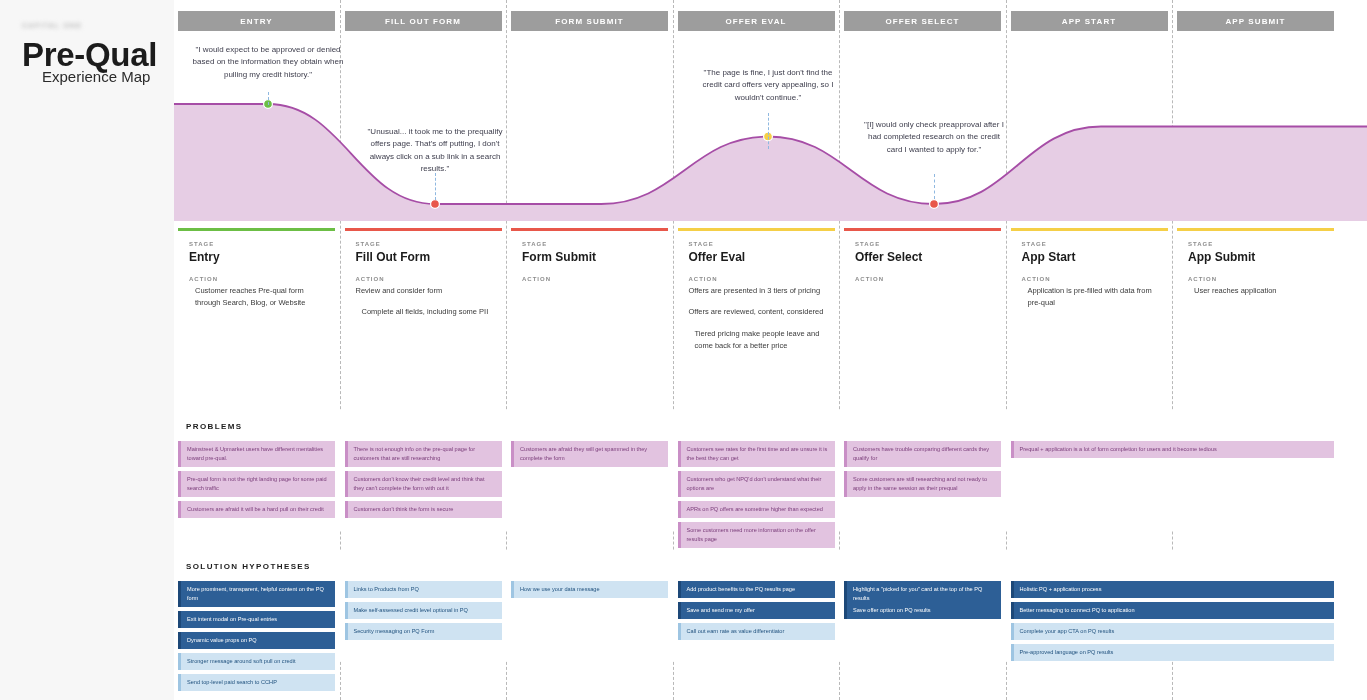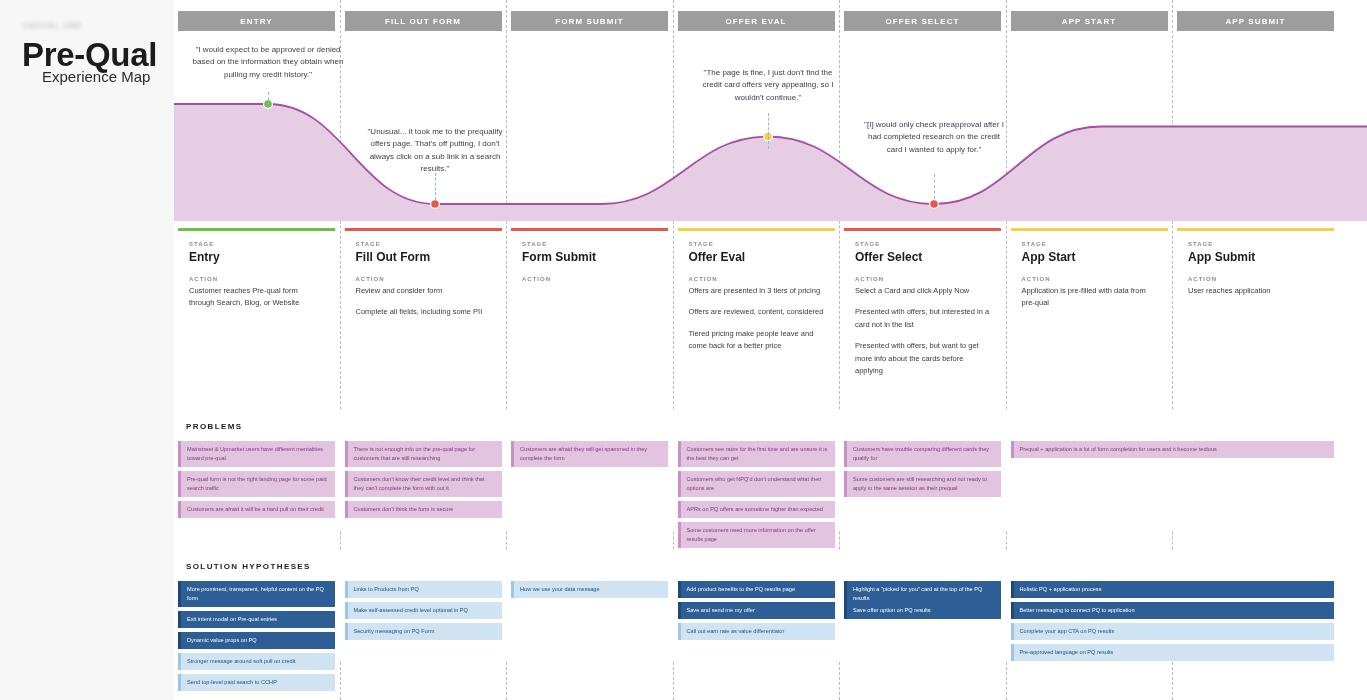--- a/index.html
+++ b/index.html
@@ -79,21 +79,21 @@
     font-size: 6px; font-weight: bold; letter-spacing: 1px;
     color: #8d8d8d; text-transform: uppercase; margin-bottom: 3px;
   }
   .card-name {
     font-size: 12px; font-weight: bold; color: #1c1c1c; margin-bottom: 12px;
   }
   .card-action-list { }
   .card-action-item {
     font-size: 7.5px; line-height: 1.65; color: #3b3b3b; margin-bottom: 9px;
   }
-  .card-action-item:last-child { margin-bottom: 0; }
+  .card-action-item:last-child { margin-bottom: 0; margin-left: 6px; }
 
   
   #problems-section {
     position: absolute; left: 0; top: 410px; width: 1193px; height: 120px;
     background: #ffffff;
   }
   #solutions-section {
     position: absolute; left: 0; top: 550px; width: 1193px; height: 110px;
     background: #ffffff;
   }
@@ -204,25 +204,20 @@
           <div class="card-action-list">
             <div class="card-action-item">Offers are presented in 3 tiers of pricing</div>
             <div class="card-action-item">Offers are reviewed, content, considered</div>
             <div class="card-action-item">Tiered pricing make people leave and come back for a better price</div>
           </div>
         </div>
         <div class="stage-card" style="left: 670px; width: 157px; border-top-color: rgb(232, 87, 74);">
           <div class="card-kicker">STAGE</div>
           <div class="card-name">Offer Select</div>
           <div class="card-kicker">ACTION</div>
-          <div class="card-action-list">
-            <div class="card-action-item">Select a Card and click Apply Now</div>
-            <div class="card-action-item">Presented with offers, but interested in a card not in the list</div>
-            <div class="card-action-item">Presented with offers, but want to get more info about the cards before applying</div>
-          </div>
         </div>
         <div class="stage-card" style="left: 836.5px; width: 157px; border-top-color: rgb(245, 207, 71);">
           <div class="card-kicker">STAGE</div>
           <div class="card-name">App Start</div>
           <div class="card-kicker">ACTION</div>
           <div class="card-action-list">
             <div class="card-action-item">Application is pre-filled with data from pre-qual</div>
           </div>
         </div>
         <div class="stage-card" style="left: 1003px; width: 157px; border-top-color: rgb(245, 207, 71);">

